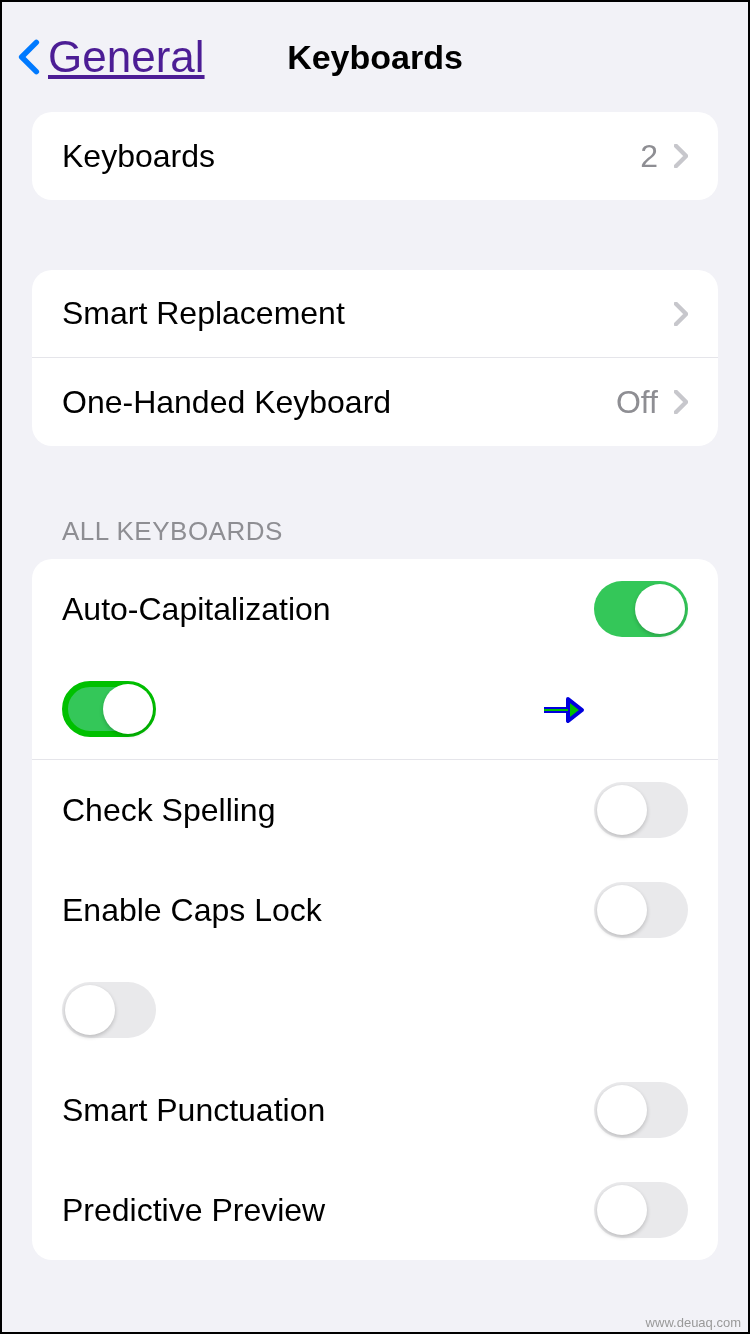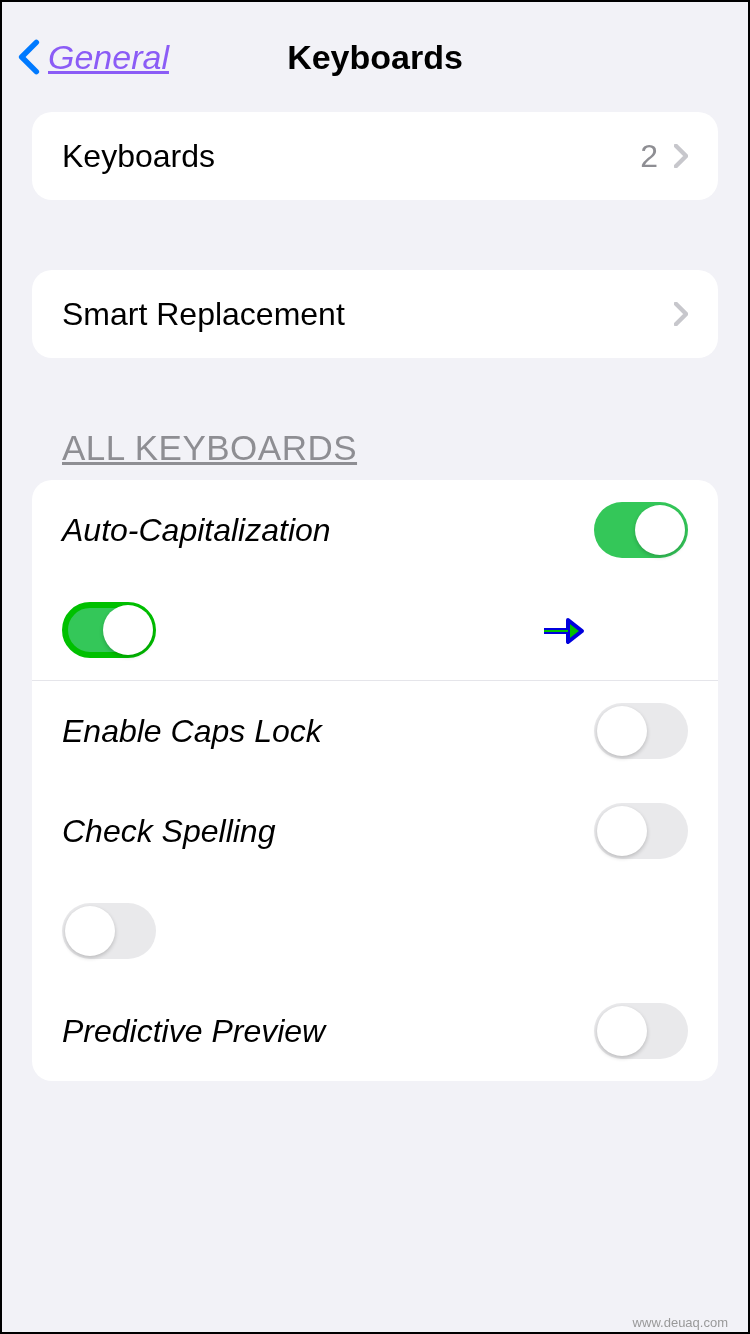--- a/index.html
+++ b/index.html
@@ -15,24 +15,23 @@
     .header {
       display: flex;
       align-items: center;
       height: 110px;
       padding: 0 16px;
       position: relative;
     }
     .back-button {
       display: flex;
       align-items: center;
-      color: #8b5cf6;
-      font-size: 34px;
+      color: #4c1d95;
+      font-size: 44px;
       cursor: pointer;
-      font-style: italic;
     }
     .chevron-left {
       width: 22px;
       height: 38px;
       margin-right: 8px;
     }
     .back-text { text-decoration: underline; }
     .title {
       position: absolute;
       left: 50%;
@@ -42,25 +41,24 @@
       color: #000;
     }
     .section {
       margin: 0 30px 70px 30px;
       background: #fff;
       border-radius: 20px;
       overflow: hidden;
     }
     .section:first-of-type { margin-top: 85px; }
     .section-header {
-      font-size: 35px;
+      font-size: 26px;
       color: #8e8e93;
       margin: 0 60px 12px 60px;
       letter-spacing: 0.5px;
-      text-decoration: underline;
     }
     .row {
       display: flex;
       align-items: center;
       padding: 22px 30px;
       min-height: 88px;
       border-bottom: 1px solid #e5e5ea;
       cursor: pointer;
     }
     .row:last-child { border-bottom: none; }
@@ -107,26 +105,26 @@
     .toggle.highlight.on .toggle-knob { right: -3px; }
     .arrow-annotation {
       position: absolute;
       right: 132px;
       top: 50%;
       transform: translateY(-50%);
       width: 46px;
       height: 46px;
       pointer-events: none;
     }
-    .row-wrapper { position: relative; font-style: italic; }
+    .row-wrapper { position: relative; }
     .section.all-kb { margin-bottom: 0; }
     .watermark {
       position: absolute;
       bottom: 2px;
-      right: 20px;
+      right: 7px;
       font-size: 13px;
       color: #999;
       font-family: Arial, sans-serif;
     }
   </style>
 </head>
 <body>
 
 <div class="header">
   <div class="back-button">
@@ -148,20 +146,27 @@
   </div>
 </div>
 
 <div class="section">
   <div class="row">
     <span class="row-label">Smart Replacement</span>
     <svg class="chevron-right" viewBox="0 0 8 14" fill="none" stroke="#c7c7cc" stroke-width="2.5" stroke-linecap="round" stroke-linejoin="round">
         <polyline points="1,1 7,7 1,13"></polyline>
       </svg>
   </div>
+  <div class="row">
+    <span class="row-label">One-Handed Keyboard</span>
+    <span class="row-value">Off</span>
+    <svg class="chevron-right" viewBox="0 0 8 14" fill="none" stroke="#c7c7cc" stroke-width="2.5" stroke-linecap="round" stroke-linejoin="round">
+        <polyline points="1,1 7,7 1,13"></polyline>
+      </svg>
+  </div>
 </div>
 
 <div class="section-header">ALL KEYBOARDS</div>
 <div class="section all-kb" id="all-kb-section">
     <div class="row-wrapper">
       <div class="row">
         <span class="row-label">Auto-Capitalization</span>
         <div class="toggle on">
           <div class="toggle-knob"></div>
         </div>
@@ -174,36 +179,44 @@
         </div>
       </div>
       <svg class="arrow-annotation" viewBox="0 0 46 46">
         <path d="M4 23 L28 23 M28 12 L42 23 L28 34 Z" fill="#00c000" stroke="#0000dd" stroke-width="4" stroke-linejoin="round"></path>
         <line x1="4" y1="23" x2="28" y2="23" stroke="#0000dd" stroke-width="6"></line>
         <line x1="4" y1="23" x2="28" y2="23" stroke="#00c000" stroke-width="2"></line>
       </svg>
     </div>
     <div class="row-wrapper">
       <div class="row">
+        <span class="row-label">Check Spelling</span>
+        <div class="toggle off">
+          <div class="toggle-knob"></div>
+        </div>
+      </div>
+    </div>
+    <div class="row-wrapper">
+      <div class="row">
         <span class="row-label">Enable Caps Lock</span>
         <div class="toggle off">
           <div class="toggle-knob"></div>
         </div>
       </div>
     </div>
     <div class="row-wrapper">
       <div class="row">
-        <span class="row-label">Check Spelling</span>
-        <div class="toggle off">
-          <div class="toggle-knob"></div>
-        </div>
-      </div>
-    </div>
-    <div class="row-wrapper">
-      <div class="row">
+        <div class="toggle off">
+          <div class="toggle-knob"></div>
+        </div>
+      </div>
+    </div>
+    <div class="row-wrapper">
+      <div class="row">
+        <span class="row-label">Smart Punctuation</span>
         <div class="toggle off">
           <div class="toggle-knob"></div>
         </div>
       </div>
     </div>
     <div class="row-wrapper">
       <div class="row">
         <span class="row-label">Predictive Preview</span>
         <div class="toggle off">
           <div class="toggle-knob"></div>

